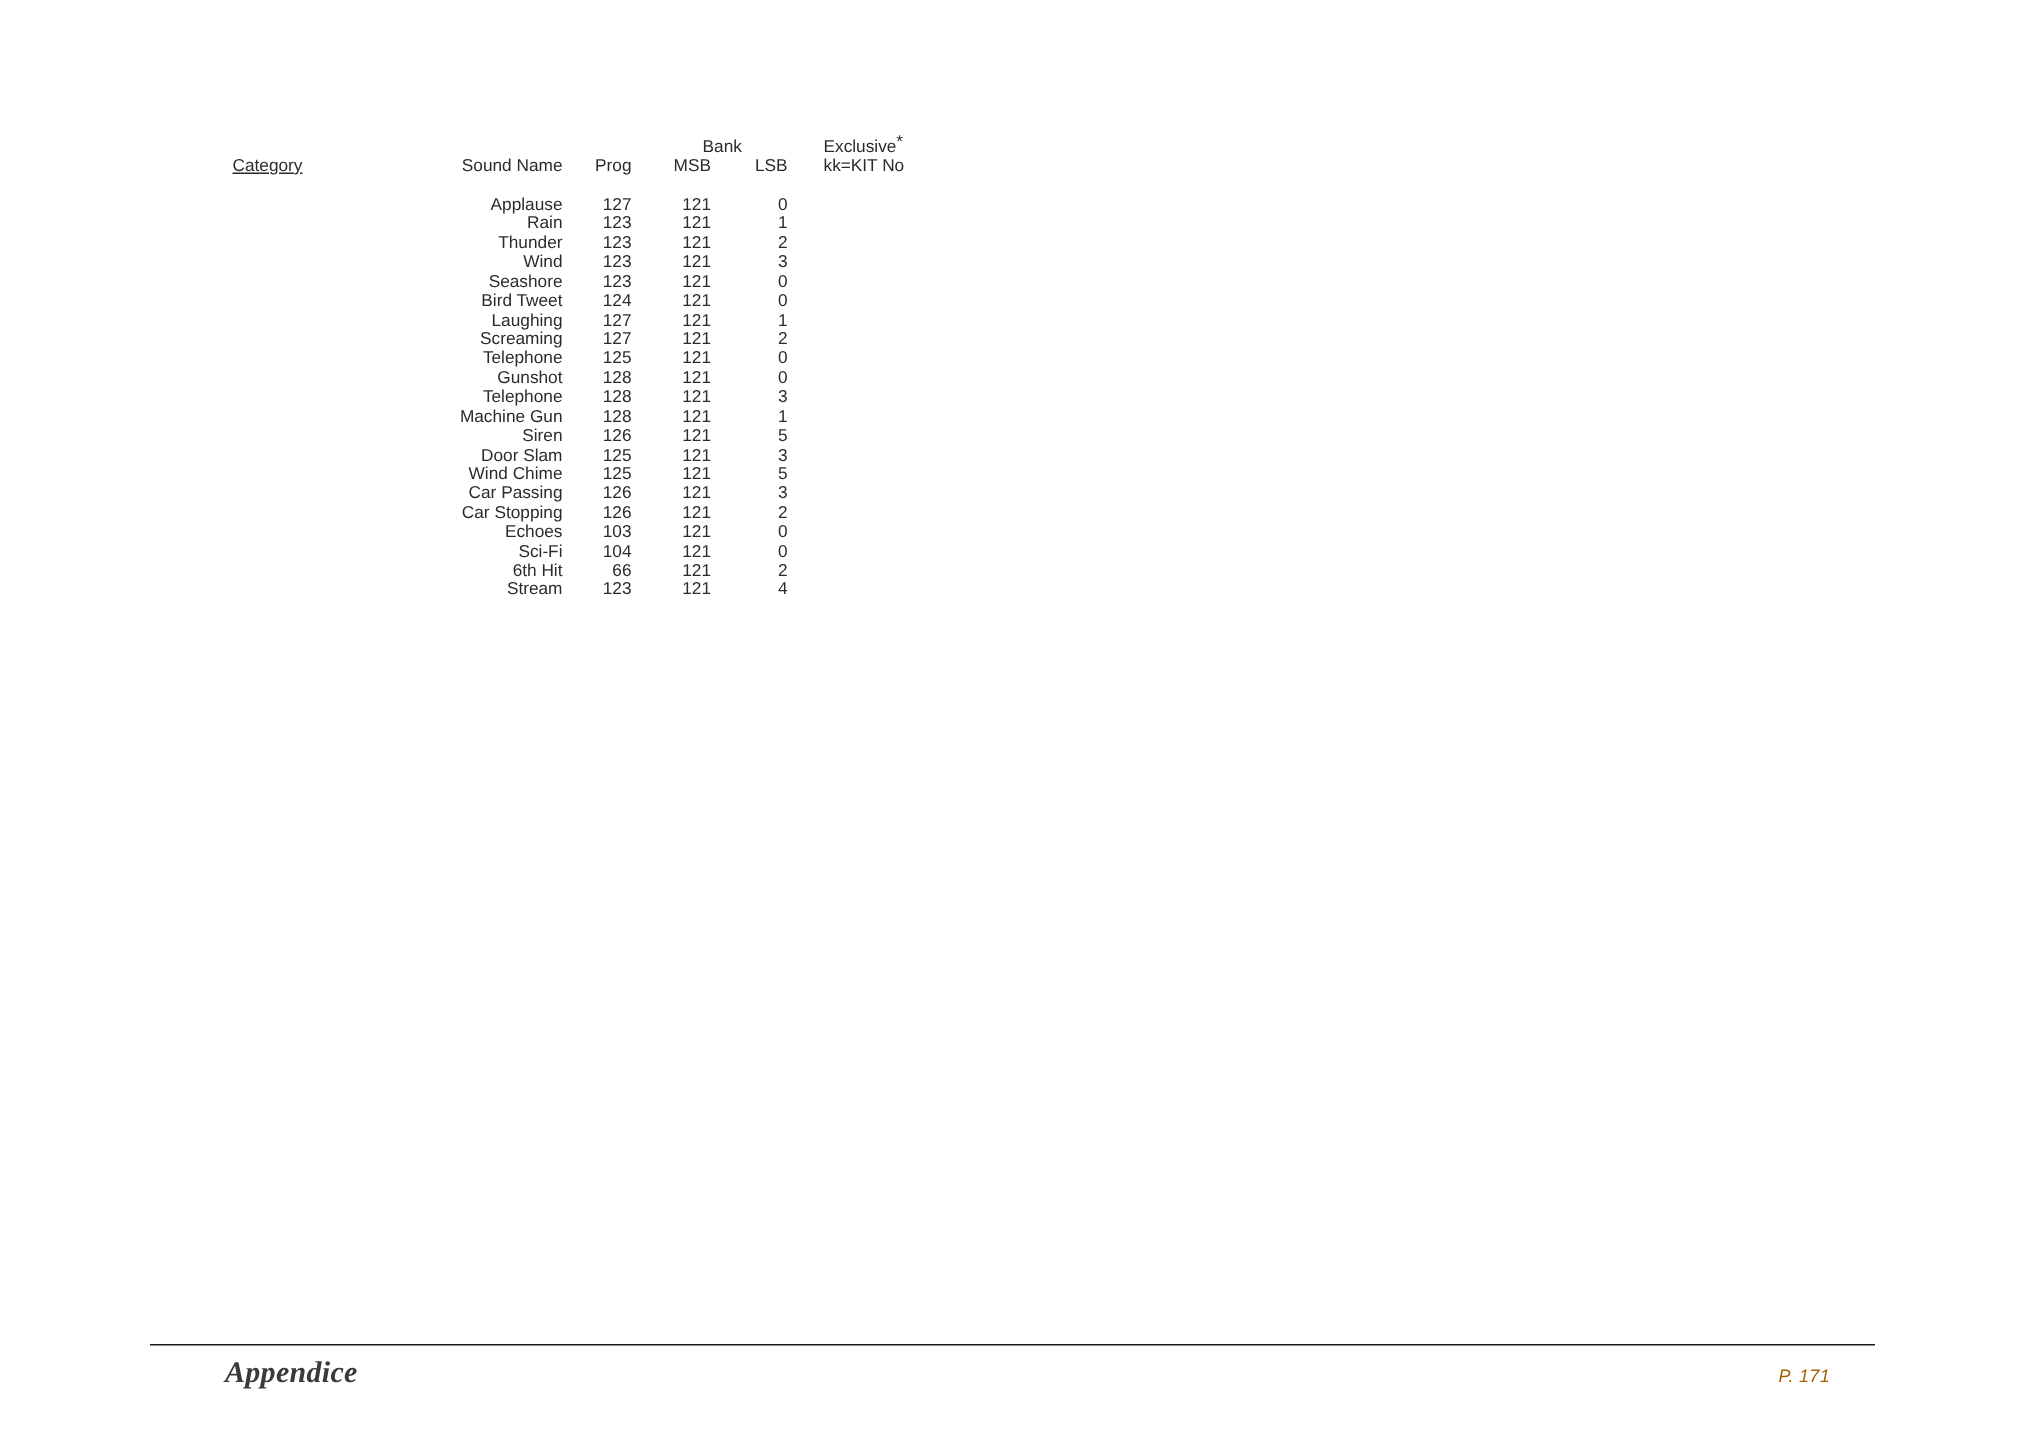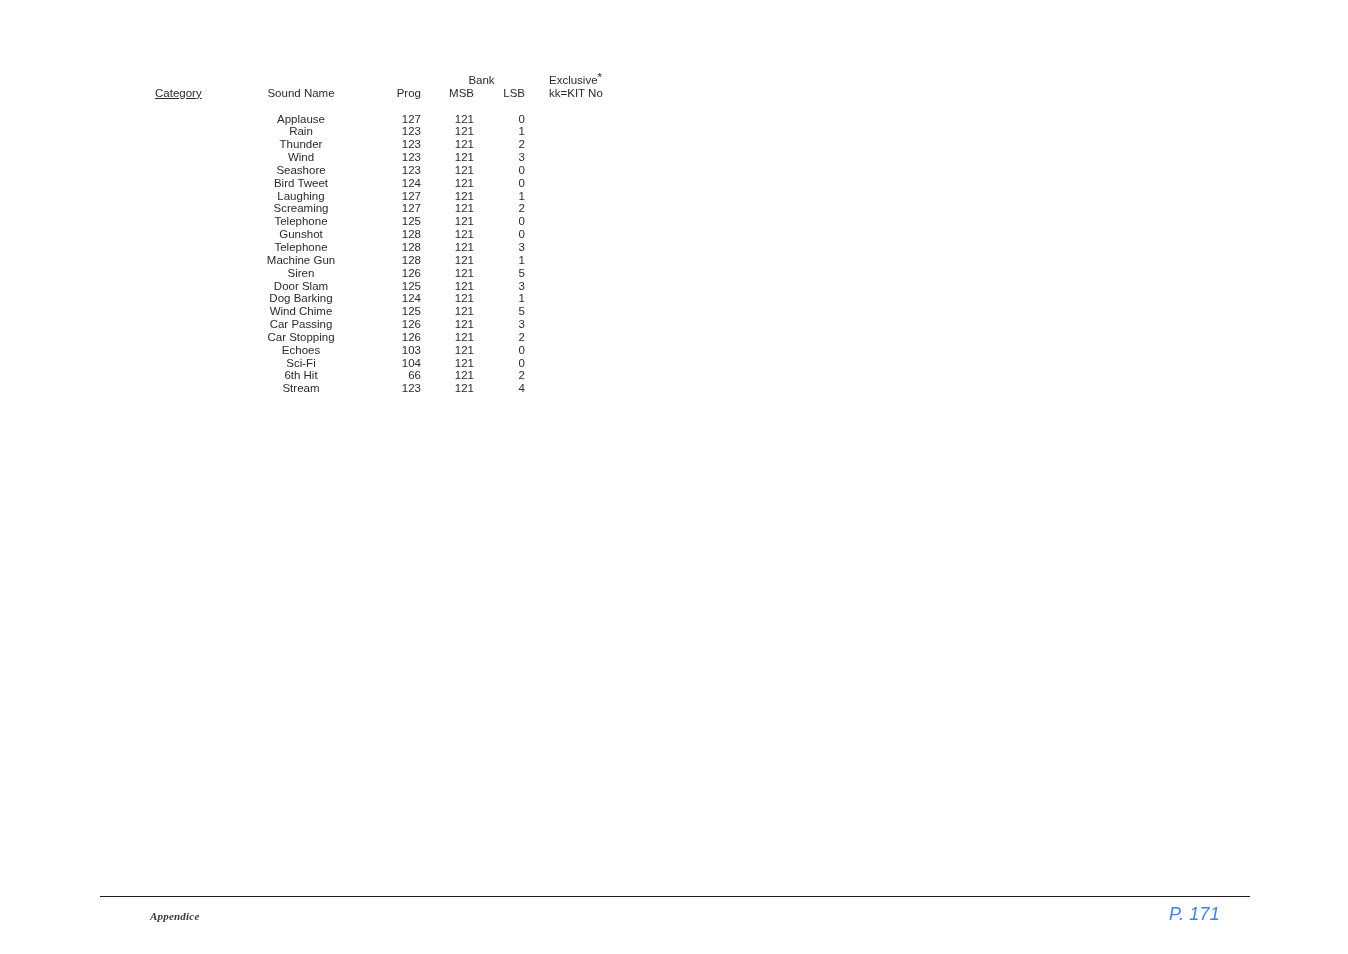--- a/index.html
+++ b/index.html
@@ -13,39 +13,39 @@
     position: relative;
     font-family: "Liberation Sans", sans-serif;
     color: #231f20;
     overflow: hidden;
   }
 
   
   #sound-table {
     position: absolute;
     left: 155px;
-    top: 74px;
+    top: 92px;
     border-collapse: collapse;
     font-size: 11.5px;
     line-height: 12.85px;
     color: #2b2b2b;
   }
   #sound-table td,
   #sound-table th {
     padding: 0;
     margin: 0;
     font-weight: normal;
     vertical-align: bottom;
     white-space: nowrap;
     height: 12.85px;
   }
 
   
   .col-category   { width: 72px;  text-align: left; text-decoration: underline; }
-  .col-soundname  { width: 148px; text-align: center; }
+  .col-soundname  { width: 148px; text-align: right; }
   .col-prog       { width: 46px;  text-align: right; padding-right: 8px !important; }
   .col-msb        { width: 45px;  text-align: right; padding-right: 7px !important; }
   .col-lsb        { width: 44px;  text-align: right; padding-right: 13px !important; }
   .col-exclusive  { width: 120px; text-align: left; padding-left: 11px !important; }
 
   
   .hdr-top td { height: 12.5px; }
   .hdr-bank {
     text-align: center;
     padding-right: 4px !important;
@@ -78,30 +78,30 @@
     display: flex;
     justify-content: space-between;
     align-items: baseline;
     margin-top: 7px;
     width: 100%;
   }
   #footer-left {
     font-family: "Liberation Serif", serif;
     font-style: italic;
     font-weight: bold;
-    font-size: 11px;
+    font-size: 20px;
     color: #3a3a3a;
     padding-left: 50px;
     letter-spacing: 0.2px;
   }
   #footer-right {
     font-family: "Liberation Sans", sans-serif;
     font-style: italic;
-    font-size: 18px;
-    color: #3b82f6;
+    font-size: 12px;
+    color: #a16207;
     padding-right: 30px;
     letter-spacing: 0.2px;
   }
 </style>
 </head>
 <body>
 
 <table id="sound-table">
   <tbody id="table-body">
 
@@ -230,28 +230,20 @@
       <tr>
         <td class="col-category"></td>
         <td class="col-soundname">Door Slam</td>
         <td class="col-prog">125</td>
         <td class="col-msb">121</td>
         <td class="col-lsb">3</td>
         <td class="col-exclusive"></td>
       </tr>
       <tr>
         <td class="col-category"></td>
-        <td class="col-soundname">Dog Barking</td>
-        <td class="col-prog">124</td>
-        <td class="col-msb">121</td>
-        <td class="col-lsb">1</td>
-        <td class="col-exclusive"></td>
-      </tr>
-      <tr>
-        <td class="col-category"></td>
         <td class="col-soundname">Wind Chime</td>
         <td class="col-prog">125</td>
         <td class="col-msb">121</td>
         <td class="col-lsb">5</td>
         <td class="col-exclusive"></td>
       </tr>
       <tr>
         <td class="col-category"></td>
         <td class="col-soundname">Car Passing</td>
         <td class="col-prog">126</td>

